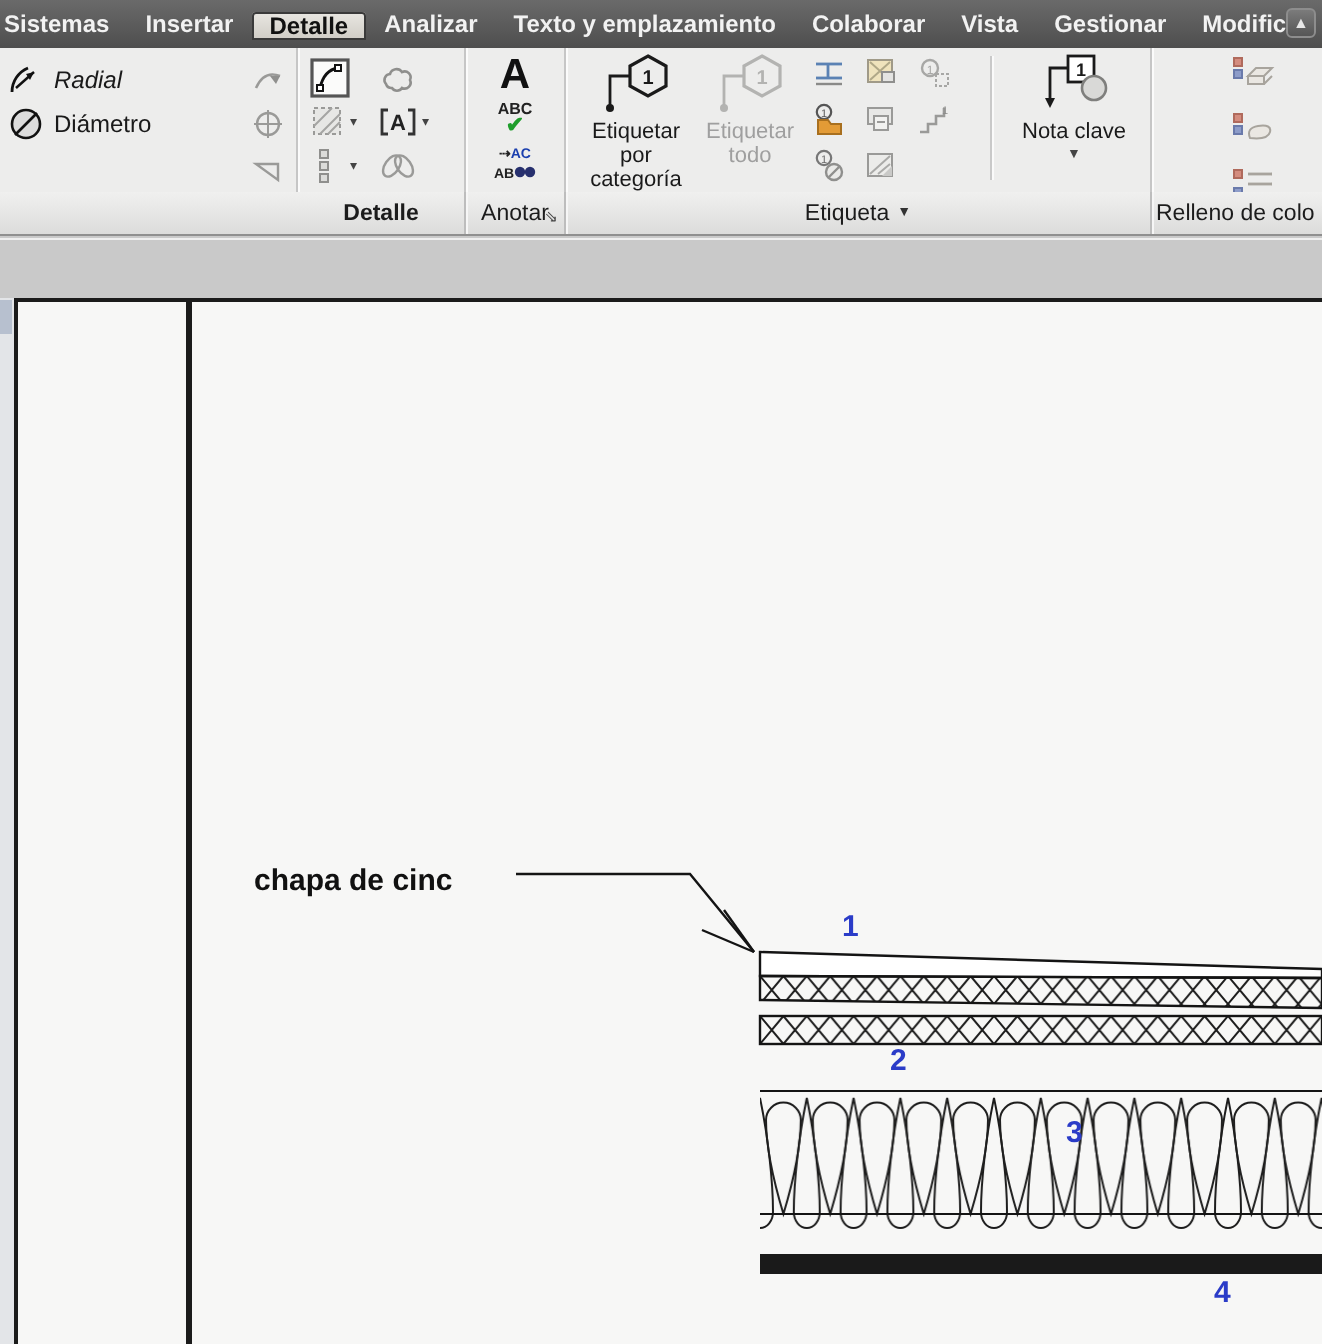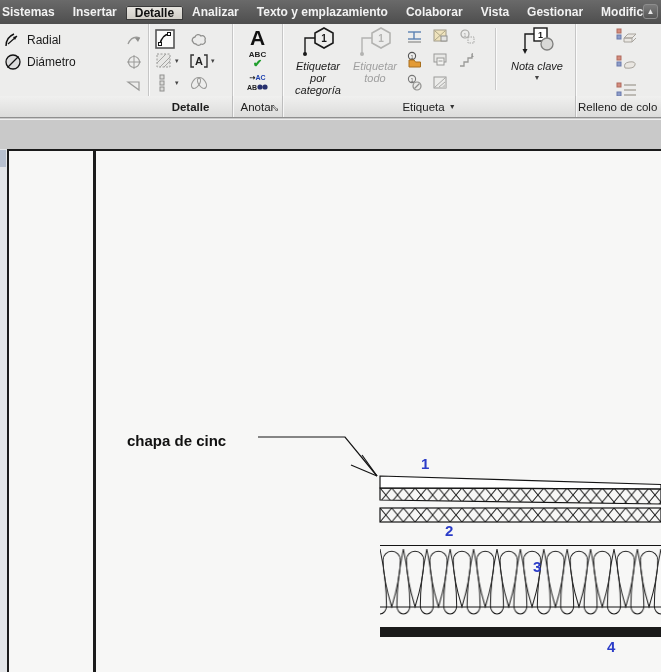--- a/index.html
+++ b/index.html
@@ -39,21 +39,21 @@
   .texto-col { position:absolute; left:0; top:3px; width:100%; display:flex; flex-direction:column; align-items:center; }
   .bigA { font-size:21px; font-weight:bold; color:#111; line-height:22px; }
   .spell { text-align:center; line-height:8px; margin-top:2px; }
   .spell .abc { font-size:8px; font-weight:bold; color:#222; letter-spacing:0; }
   .spell .chk { color:#1f9e2c; font-size:11px; font-weight:bold; line-height:9px; }
   .findrep { text-align:center; margin-top:3px; line-height:7px; }
   .findrep .f1 { font-size:7px; font-weight:bold; color:#222; }
   .findrep .f2 { font-size:7px; font-weight:bold; color:#1b3fae; }
 
   .bigbtn { position:absolute; top:2px; display:flex; flex-direction:column; align-items:center; }
-  .bigbtn .txt { font-size:11px; color:#1a1a1a; text-align:center; line-height:12px; margin-top:2px;font-style:italic; }
+  .bigbtn .txt { font-size:11px; color:#1a1a1a; text-align:center; line-height:12px; margin-top:2px; }
   .bigbtn.disabled .txt { color:#9f9f9f; }
   .tag-grid { position:absolute; left:118px; top:3px; display:grid; grid-template-columns:26px 26px 28px;
     grid-auto-rows:23px; align-items:center; justify-items:center; }
   .vsep { position:absolute; top:4px; width:1px; height:62px; background:#c9c9c9; box-shadow:1px 0 0 #fafafa; }
 
   .relleno-col { position:absolute; left:40px; top:4px; display:flex; flex-direction:column; gap:7px; }
 
   
   .captions { position:absolute; left:0; top:96px; width:661px; height:22px;
     background:linear-gradient(#f0f0ef,#dcdcdb); border-bottom:1px solid #8f8f8f; }
@@ -95,21 +95,21 @@
   <div class="tab">Gestionar</div>
   <div class="tab">Modificar</div>
   <div class="tab-toggle">
     <span>▲</span>
   </div>
 </div>
 
 <div class="ribbon">
 
   <div class="panel p-cota">
-    <div class="dimrow" style="top:6px;">
+    <div class="dimrow" style="top:6px;font-style:italic;">
       <svg width="18" height="18">
         <path d="M2,15 A13,13 0 0 1 10,3" fill="none" stroke="#111" stroke-width="1.4"></path>
         <line x1="4" y1="13" x2="13" y2="5" stroke="#111" stroke-width="1.2"></line>
         <path d="M13,5 l-4,1 l2,3 z" fill="#111"></path>
       </svg>
       <span class="lbl">Radial</span>
     </div>
     <div class="dimrow" style="top:28px;">
       <svg width="18" height="18">
         <circle cx="9" cy="9" r="7" fill="#dcdcdc" stroke="#111" stroke-width="1.3"></circle>

